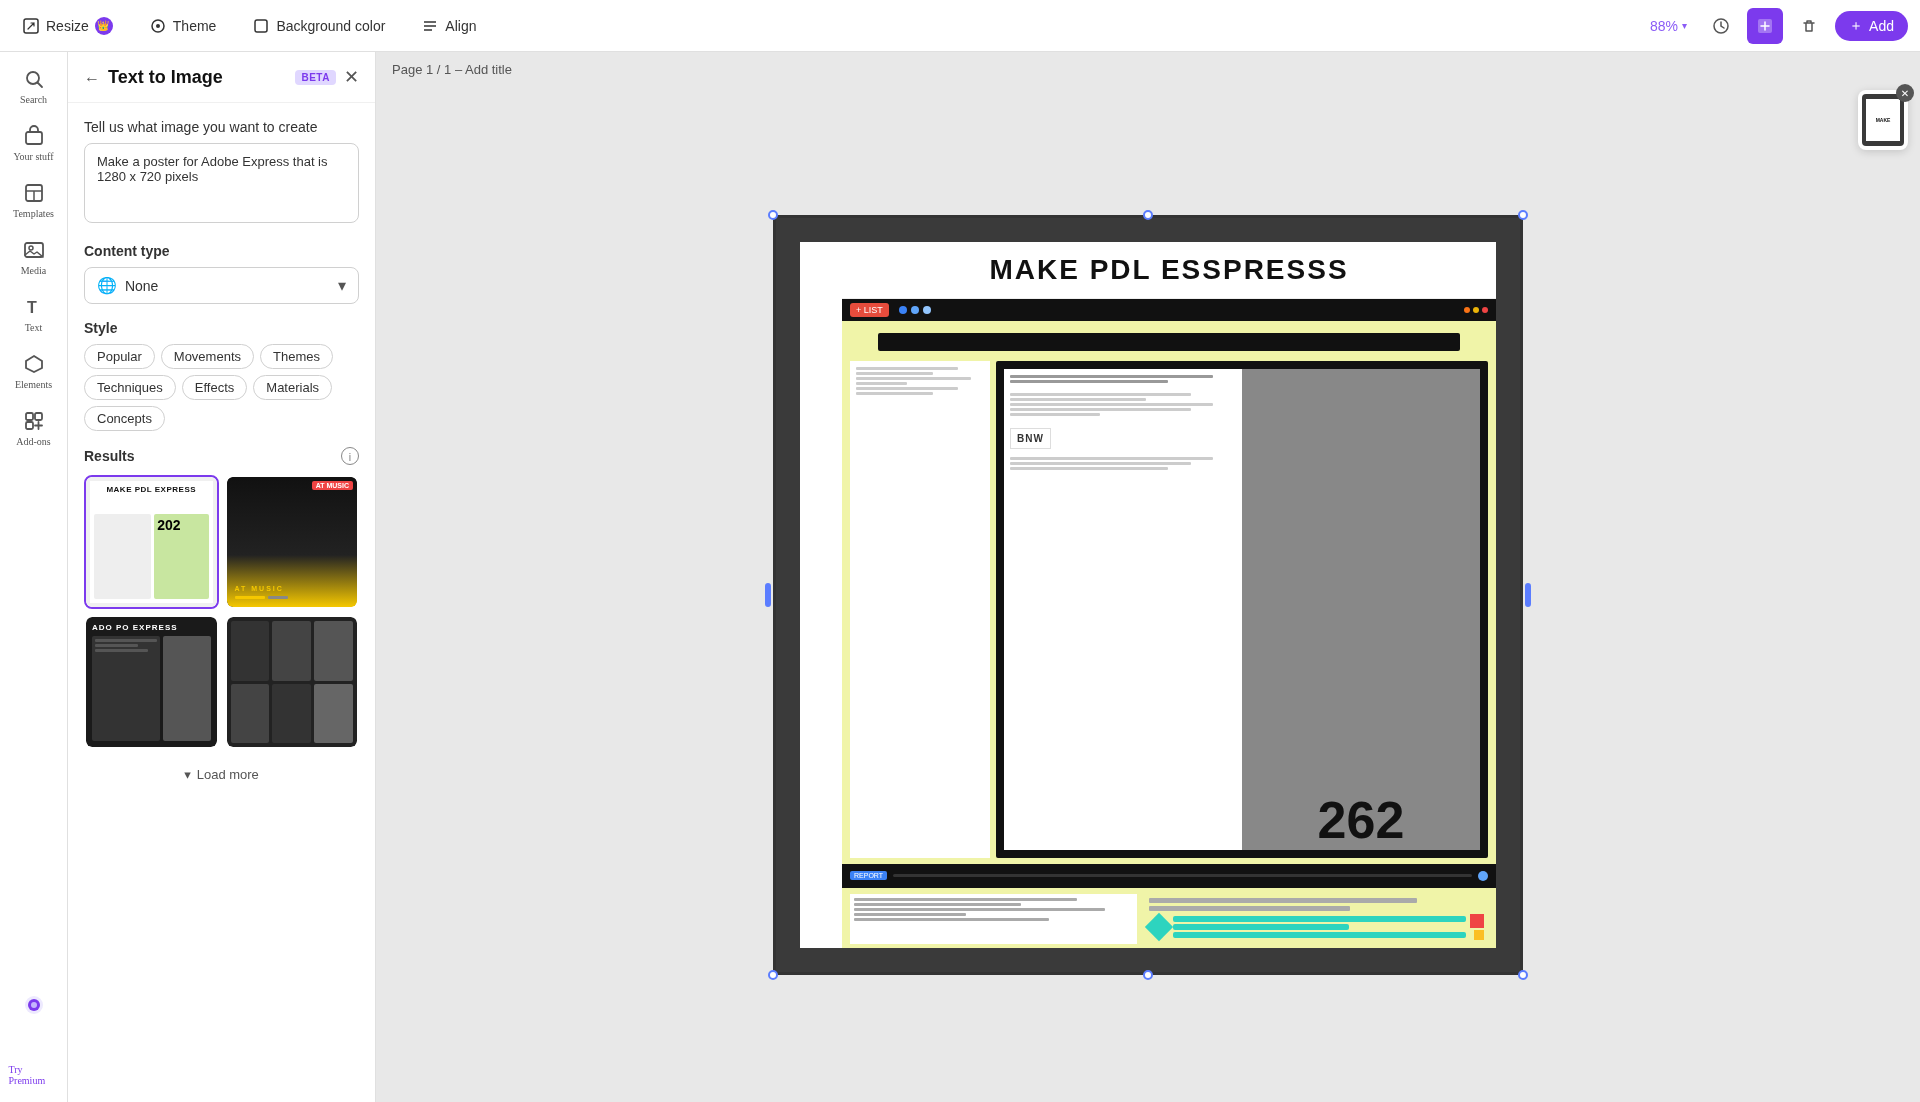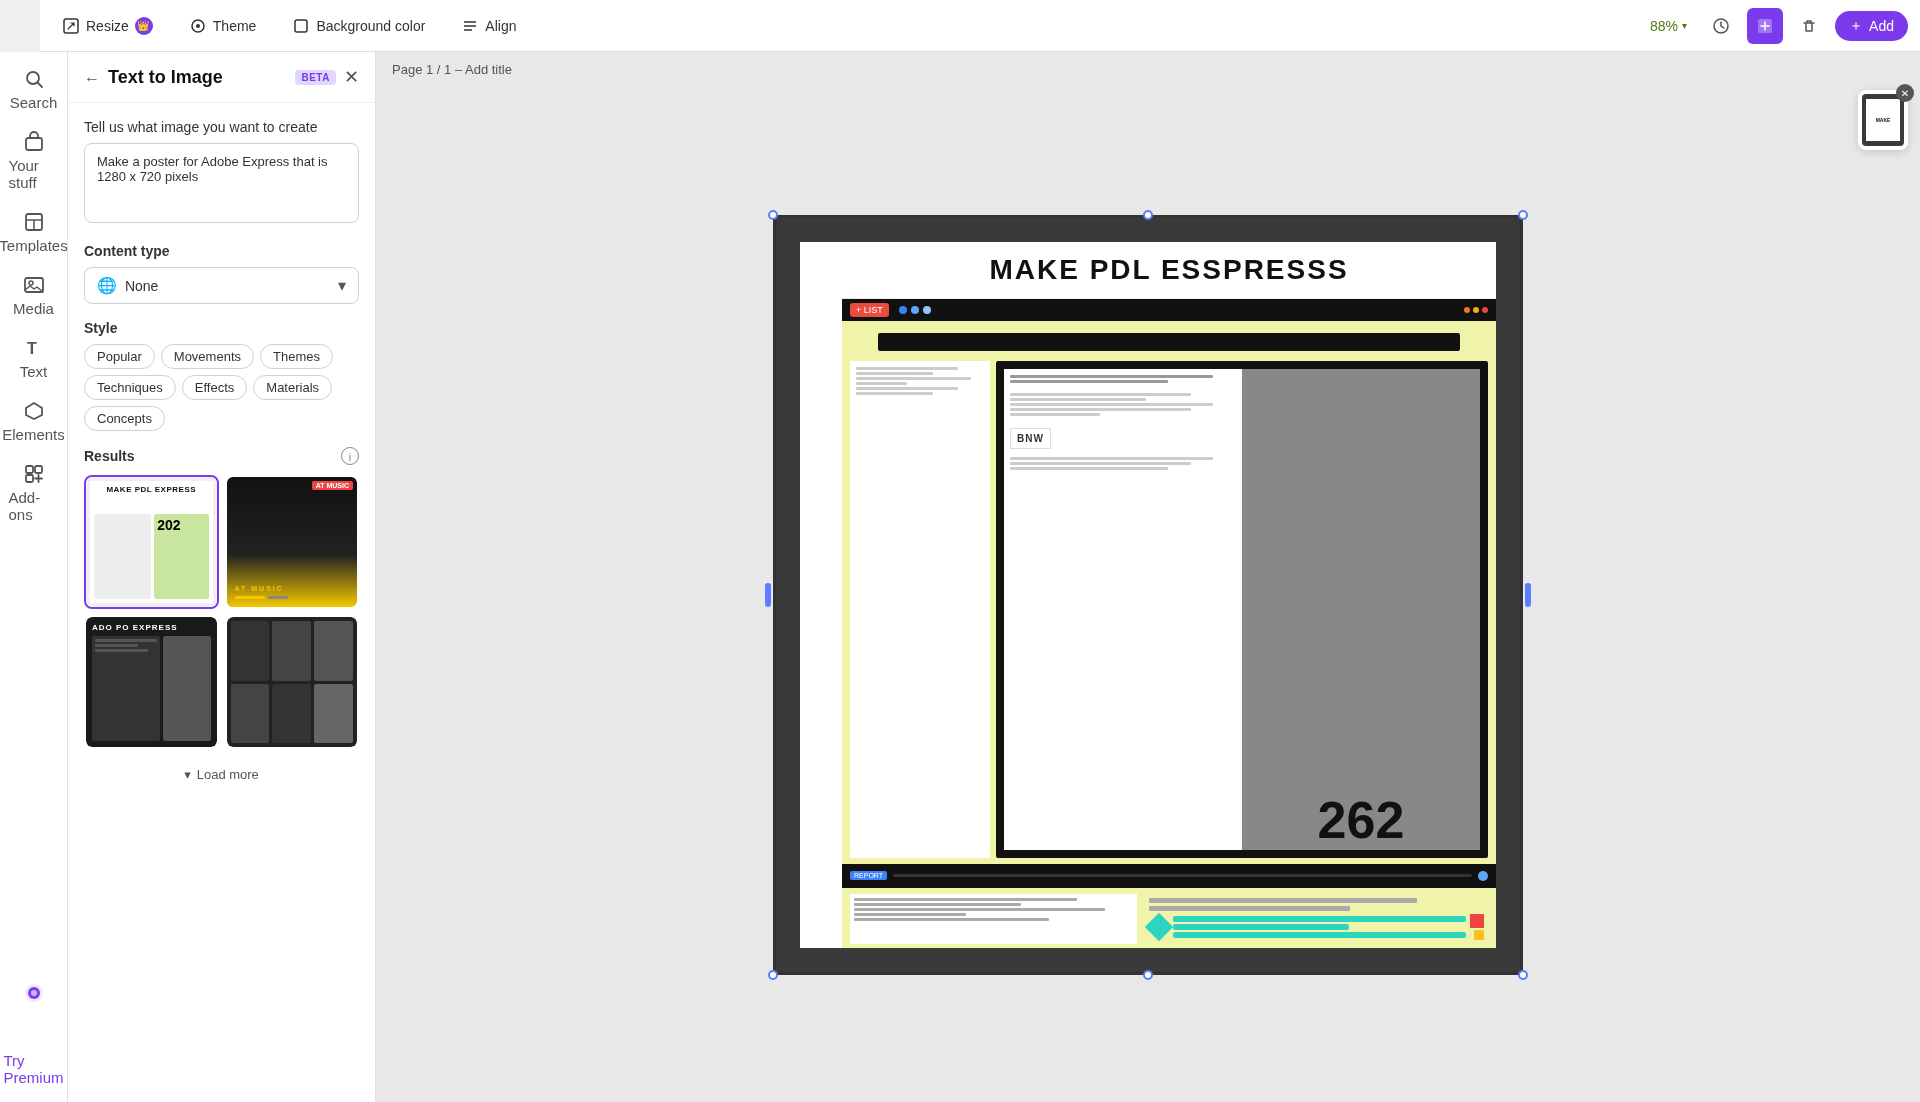--- a/index.html
+++ b/index.html
@@ -9,31 +9,30 @@
     .toolbar {
       height: 52px;
       background: #fff;
       border-bottom: 1px solid #e0e0e0;
       display: flex;
       align-items: center;
       padding: 0 12px;
       gap: 16px;
       flex-shrink: 0;
       z-index: 10;
-      margin-left: 40px;
     }
     .toolbar-btn {
       display: flex; align-items: center; gap: 6px;
       padding: 6px 10px; border-radius: 6px; cursor: pointer;
       font-size: 14px; color: #333; background: none; border: none;
       white-space: nowrap;
     }
     .toolbar-icon { width: 18px; height: 18px; display: inline-flex; align-items: center; justify-content: center; }
     .toolbar-right { margin-left: auto; display: flex; align-items: center; gap: 8px; }
-    .zoom-control { display: flex; align-items: center; gap: 4px; font-size: 14px; color: #4d7c0f; cursor: pointer; padding: 4px 8px; border-radius: 4px; }
+    .zoom-control { display: flex; align-items: center; gap: 4px; font-size: 14px; color: #8b5cf6; cursor: pointer; padding: 4px 8px; border-radius: 4px; }
     .icon-btn { width: 36px; height: 36px; display: flex; align-items: center; justify-content: center; border-radius: 6px; cursor: pointer; background: none; border: none; color: #555; }
     .icon-btn.active { background: #7c3aed; color: #fff; }
     .add-btn { display: flex; align-items: center; gap: 6px; padding: 6px 14px; background: #7c3aed; color: #fff; border-radius: 20px; font-size: 14px; cursor: pointer; border: none; }
 
     
     .main-layout { display: flex; flex: 1; overflow: hidden; }
 
     
     .icon-sidebar {
       width: 68px;
@@ -44,21 +43,21 @@
       align-items: center;
       padding: 8px 0;
       gap: 4px;
       flex-shrink: 0;
     }
     .sidebar-icon-item {
       display: flex; flex-direction: column; align-items: center;
       gap: 4px; padding: 8px 4px; border-radius: 8px; cursor: pointer;
       width: 58px; color: #555;
     }
-    .sidebar-icon-item .icon-label { font-size: 15px; color: #555; }
+    .sidebar-icon-item .icon-label { font-size: 10px; color: #555; font-family: Liberation Serif, serif; }
     .sidebar-icon-item.premium { color: #7c3aed; }
     .sidebar-icon-item.premium .icon-label { color: #7c3aed; }
 
     
     .panel {
       width: 308px;
       background: #fff;
       border-right: 1px solid #e0e0e0;
       display: flex;
       flex-direction: column;

